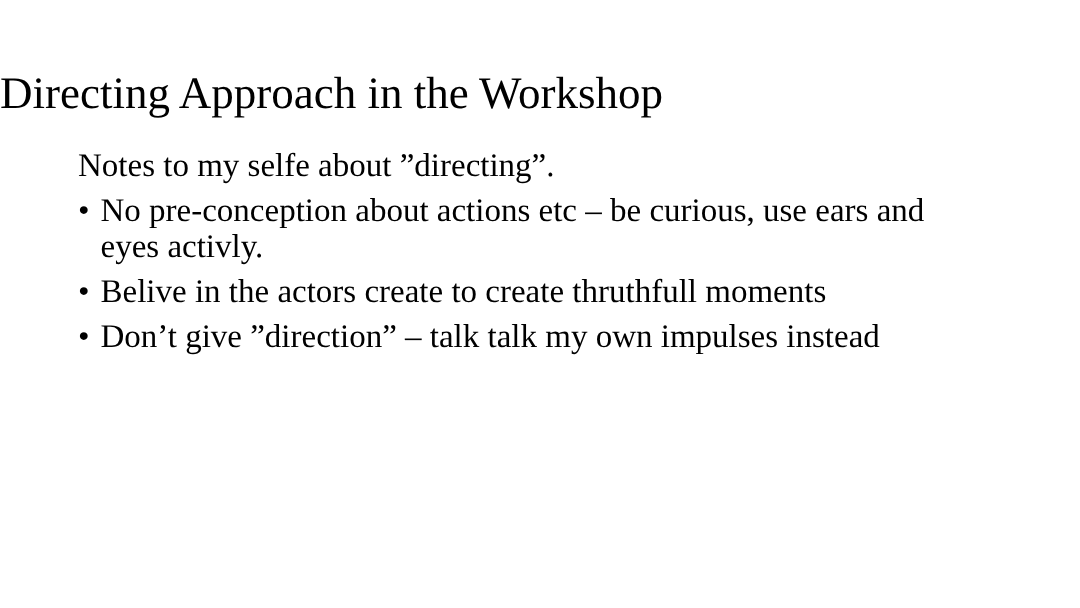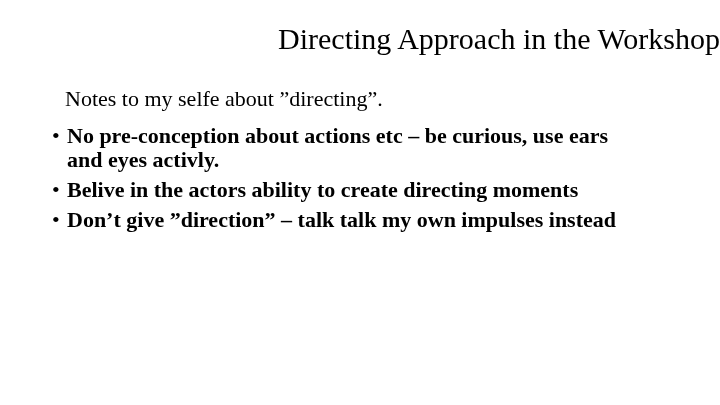--- a/index.html
+++ b/index.html
@@ -16,71 +16,70 @@
   }
   .slide {
     position: relative;
     width: 720px;
     height: 405px;
     background: #ffffff;
     box-sizing: border-box;
   }
   .slide-title {
     margin: 0;
-    padding-top: 20px;
-    text-align: right;
+    padding-top: 44px;
+    text-align: left;
     font-size: 30px;
     font-weight: 400;
     line-height: 38px;
     letter-spacing: 0;
   }
   .slide-body {
     box-sizing: border-box;
     padding: 16px 74px 0 52px;
     font-size: 22px;
     line-height: 24px;
   }
   .intro-text {
-    margin: 13px;
+    margin: 0;
   }
   .bullet-list {
     margin: 0;
     padding: 0;
   }
   .bullet-row {
     display: flex;
     align-items: flex-start;
     margin-top: 6px;
   }
   .bullet-marker {
     flex: 0 0 15px;
     width: 15px;
   }
   .bullet-text {
     flex: 1;
-    font-weight: bold;
   }
 </style>
 </head>
 <body>
 
 <div class="slide">
   <h1 class="slide-title">Directing Approach in the Workshop</h1>
 
   <div class="slide-body">
     <p class="intro-text">Notes to my selfe about ”directing”.</p>
 
     <div class="bullet-list">
       <div class="bullet-row">
         <span class="bullet-marker">•</span>
         <span class="bullet-text">No pre-conception about actions etc – be curious, use ears and eyes activly.</span>
       </div>
       <div class="bullet-row">
         <span class="bullet-marker">•</span>
-        <span class="bullet-text">Belive in the actors ability to create directing moments</span>
+        <span class="bullet-text">Belive in the actors create to create thruthfull moments</span>
       </div>
       <div class="bullet-row">
         <span class="bullet-marker">•</span>
         <span class="bullet-text">Don’t give ”direction” – talk talk my own impulses instead</span>
       </div>
     </div>
   </div>
 </div>
 
 </body></html>

